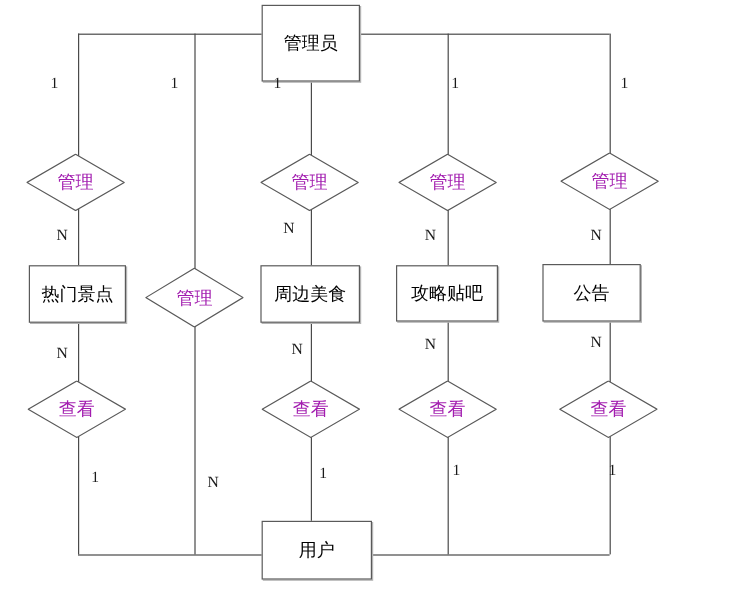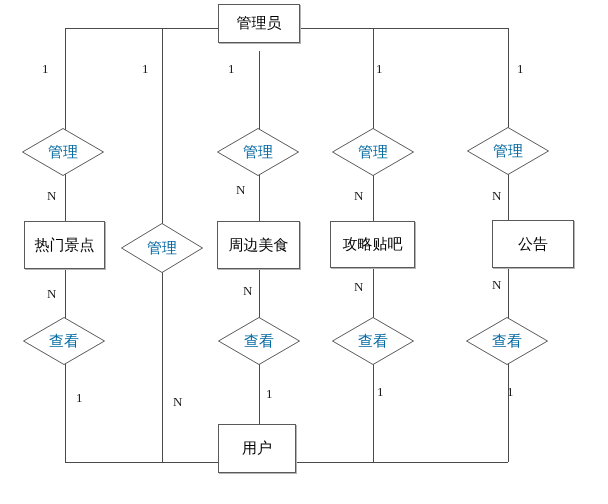--- a/index.html
+++ b/index.html
@@ -11,21 +11,21 @@
   .entity-box{
     position:absolute;background:#ffffff;border:1px solid #5a5a5a;
     box-shadow:1px 1px 0 #b4b4b4;display:flex;align-items:center;justify-content:center;
     font-size:15px;color:#000000;z-index:2;box-sizing:border-box;
   }
   .rel-diamond{position:absolute;z-index:2;}
   .rel-diamond svg{position:absolute;left:0;top:0;}
   .rel-diamond .lbl{
     position:absolute;left:0;top:0;right:0;bottom:0;
     display:flex;align-items:center;justify-content:center;
-    font-size:15px;color:#0369a1;
+    font-size:15px;color:#a21caf;
   }
   .card-label{
     position:absolute;font-family:"Liberation Serif",serif;
     font-size:13px;color:#1a1a1a;z-index:3;line-height:1;
   }
   .watermark{
     position:absolute;top:484px;right:6px;font-size:12px;
     color:#d2d2d2;z-index:3;letter-spacing:0.5px;
   }
 </style>
@@ -35,36 +35,36 @@
 <div class="stage">
 
   <div class="hline" style="left:65px;top:28px;width:443px;height:1px"></div>
   <div class="hline" style="left:65px;top:462px;width:443px;height:1px"></div>
   <div class="vline" style="left:65px;top:28px;width:1px;height:434px"></div>
   <div class="vline" style="left:162px;top:28px;width:1px;height:434px"></div>
   <div class="vline" style="left:259px;top:51px;width:1px;height:387px"></div>
   <div class="vline" style="left:373px;top:28px;width:1px;height:434px"></div>
   <div class="vline" style="left:508px;top:28px;width:1px;height:434px"></div>
 
-  <div class="entity-box" style="left:218px;top:4px;width:82px;height:39px">
+  <div class="entity-box" style="left:218px;top:4px;width:82px;height:64px">
       <span>管理员</span>
     </div>
   <div class="entity-box" style="left:24px;top:221px;width:81px;height:48px">
       <span>热门景点</span>
     </div>
   <div class="entity-box" style="left:330px;top:221px;width:85px;height:47px">
       <span>攻略贴吧</span>
     </div>
   <div class="entity-box" style="left:217px;top:221px;width:83px;height:48px">
       <span>周边美食</span>
     </div>
-  <div class="entity-box" style="left:492px;top:220px;width:82px;height:48px">
+  <div class="entity-box" style="left:452px;top:220px;width:82px;height:48px">
       <span>公告</span>
     </div>
-  <div class="entity-box" style="left:218px;top:424px;width:78px;height:49px">
+  <div class="entity-box" style="left:218px;top:434px;width:92px;height:49px">
       <span>用户</span>
     </div>
 
   <div class="rel-diamond" style="left:22px;top:128px;width:82px;height:48px">
     <svg width="82" height="48" viewBox="0 0 82 48">
         <polygon points="41,0.5 81.5,24 41,47.5 0.5,24" fill="#ffffff" stroke="#5a5a5a" stroke-width="1"></polygon>
       </svg>
     <div class="lbl">管理</div>
   </div>
   <div class="rel-diamond" style="left:217px;top:128px;width:82px;height:48px">

